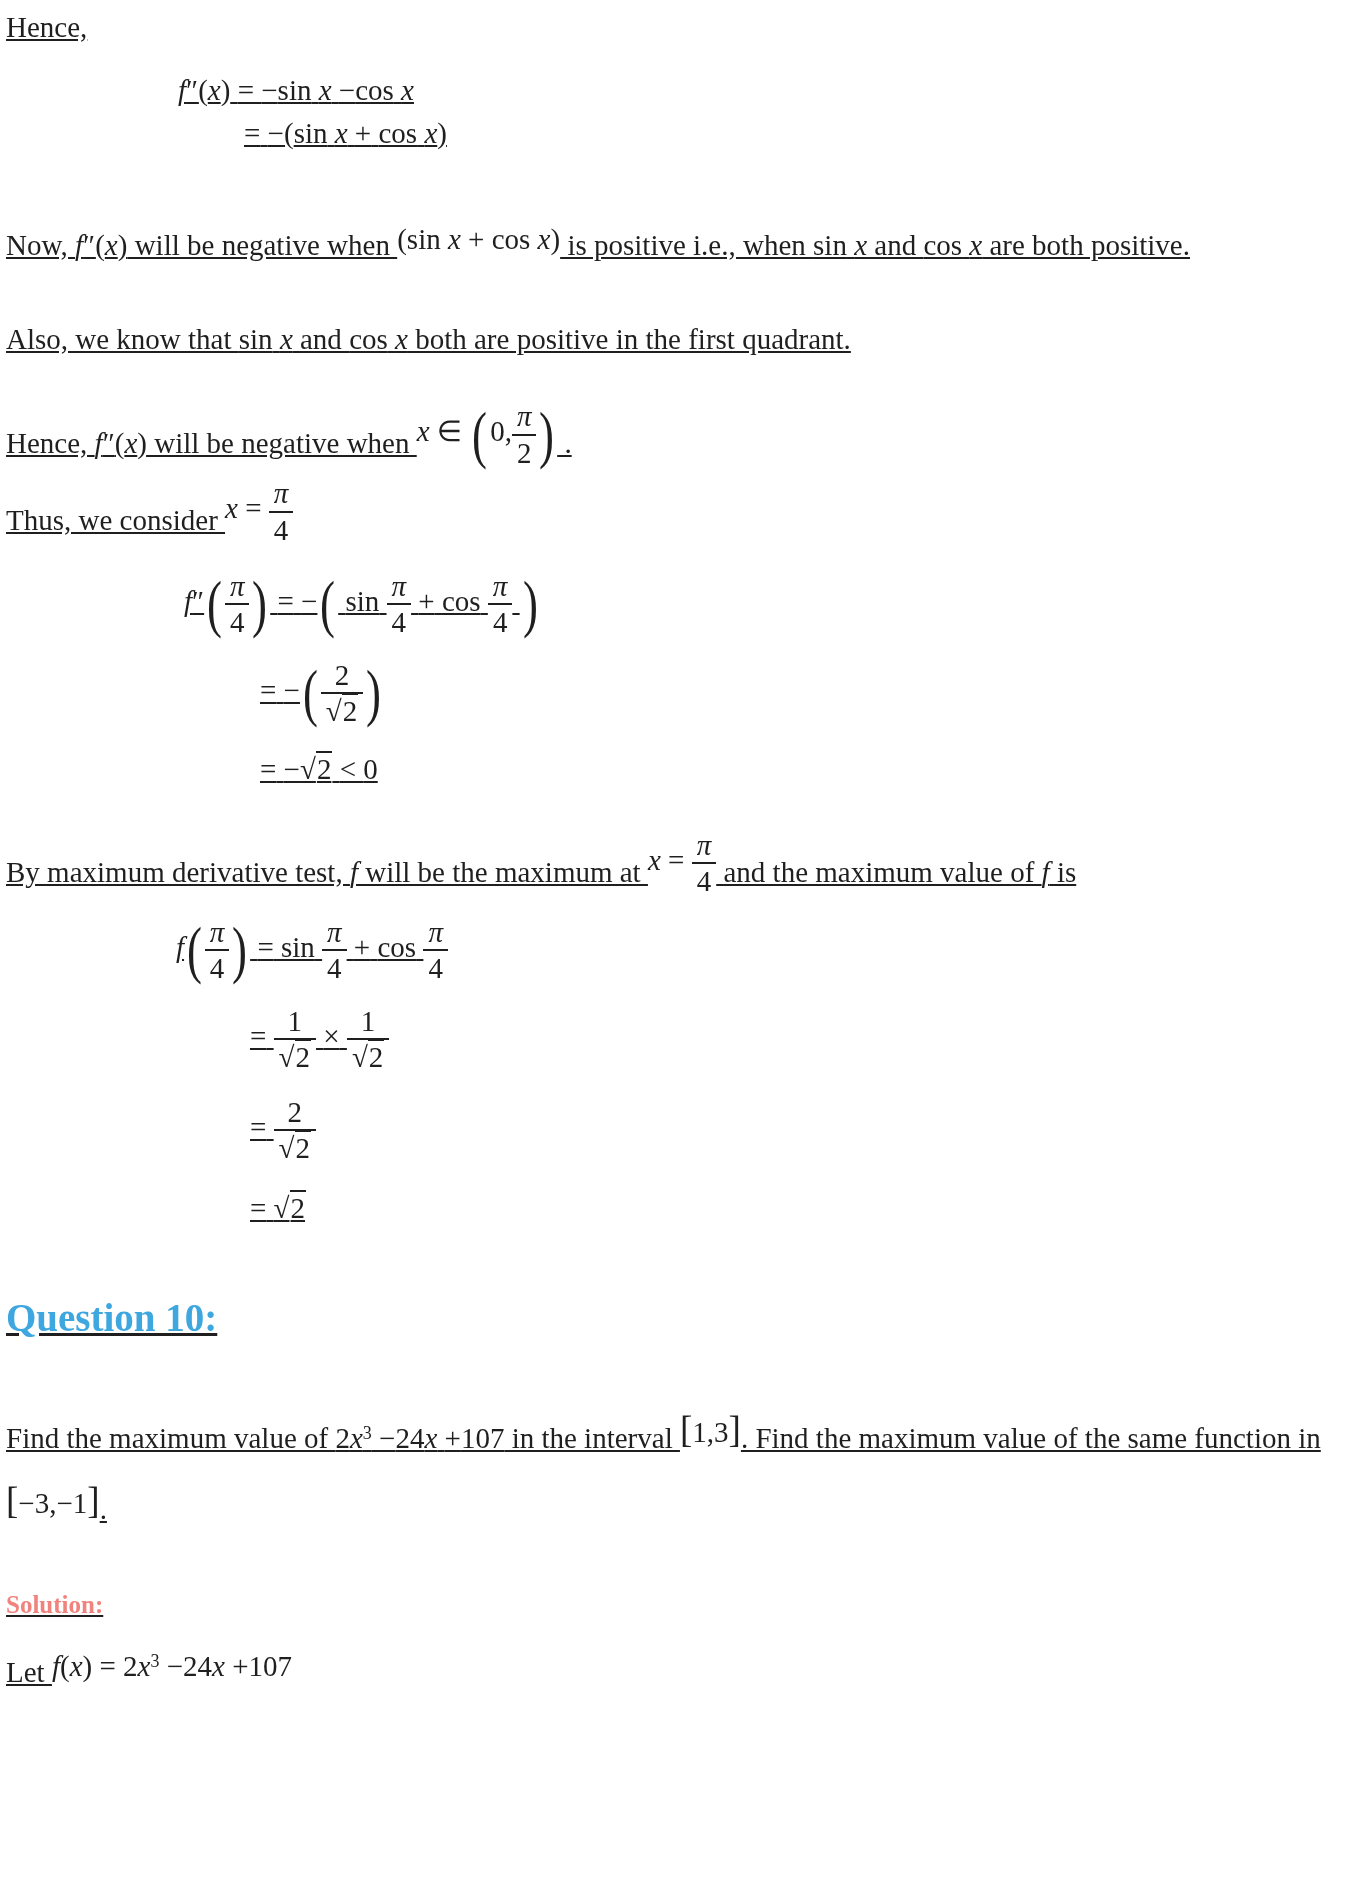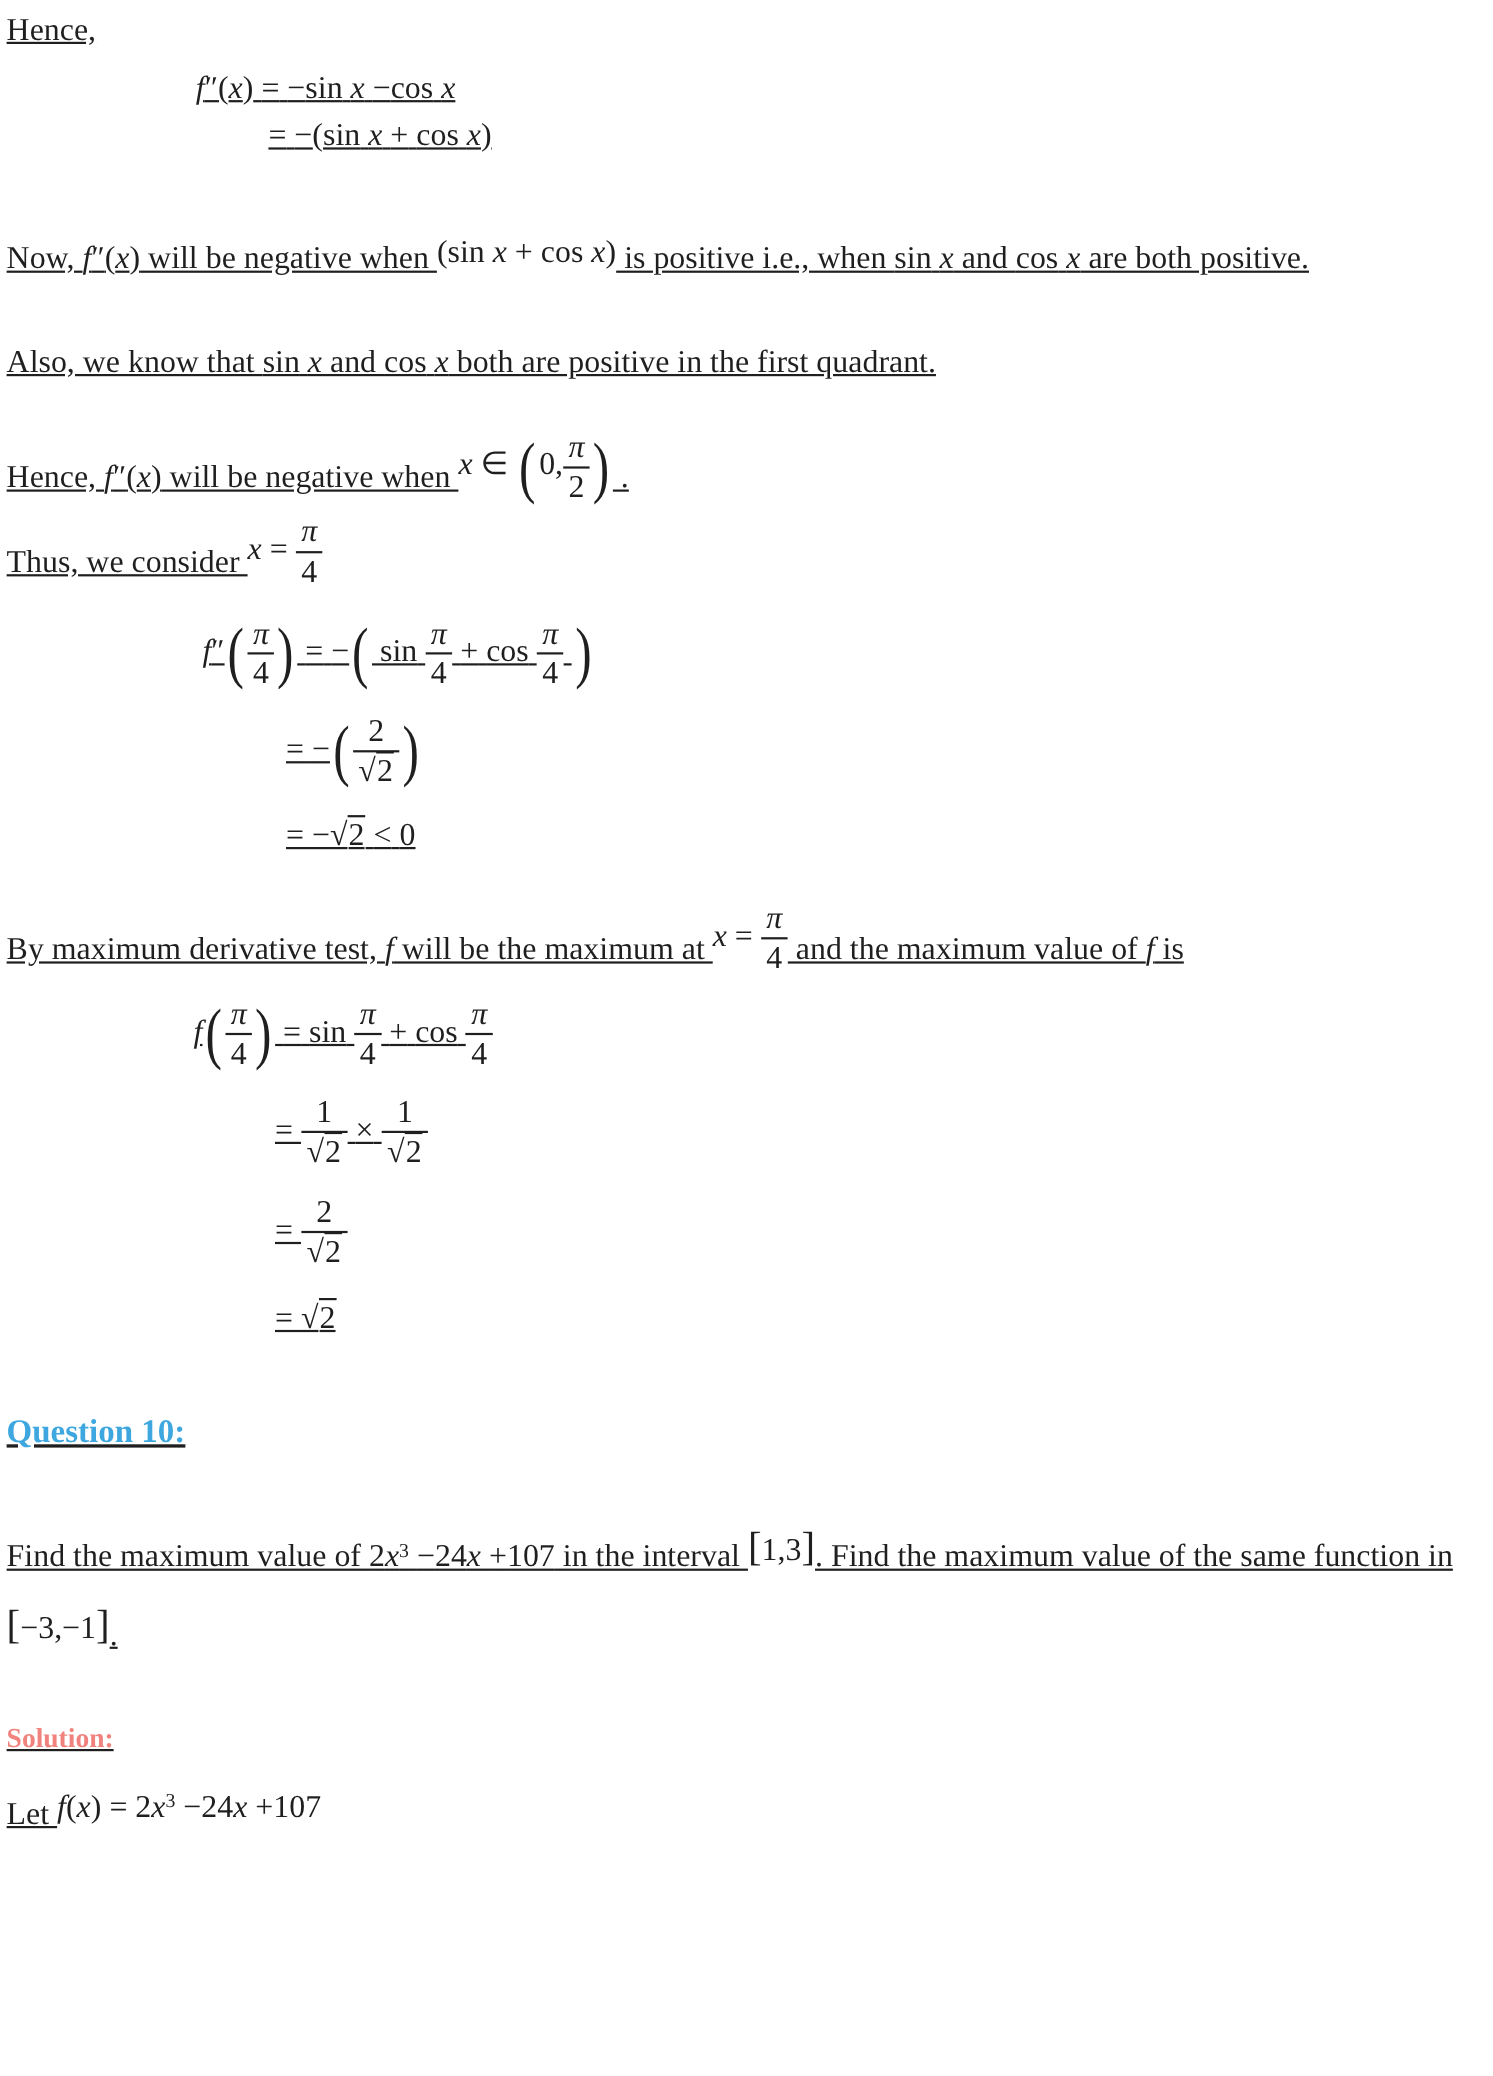--- a/index.html
+++ b/index.html
@@ -17,42 +17,42 @@
   .frac > .den { display:block; padding:2px 5px 0; }
   
   .sqrt { white-space:nowrap; }
   .sqrt .arg { border-top:2px solid currentColor; padding:0 1px; }
   
   .bigp { display:inline-block; font-size:215%; line-height:0; vertical-align:middle;
           transform:scaleX(0.72); font-weight:normal; }
   sup.cube { font-size:62%; vertical-align:9px; line-height:0; }
   
   .eqline { line-height:1.15; }
-  .eq1  { margin:14px 0 4px 172px; }
+  .eq1  { margin:24px 0 4px 172px; }
   .eq2  { margin:10px 0 0 238px; }
   .eq3  { margin:26px 0 0 178px; }
   .eq4  { margin:22px 0 0 254px; }
   .eq5  { margin:26px 0 0 254px; }
   .eq6  { margin:20px 0 0 170px; }
   .eq7  { margin:22px 0 0 244px; }
   .eq8  { margin:24px 0 0 244px; }
   .eq9  { margin:28px 0 0 244px; }
   
   .p-now   { margin-top:68px; }
   .p-also  { margin-top:50px; }
   .p-then  { margin-top:40px; line-height:1.2; }
   .p-thus  { margin-top:10px; line-height:1.2; }
   .p-byt   { margin-top:44px; line-height:1.2; }
   .p-q10   { margin-top:48px; line-height:1.9; }
   .p-let   { margin-top:26px; line-height:1.2; }
   .raised  { display:inline-block; vertical-align:12px; }
   .raised-sm { display:inline-block; vertical-align:6px; }
   .intv .br { font-size:128%; }
   
-  .h-question { margin-top:64px; font-weight:bold; font-size:30px; color:#3fa7e0; }
+  .h-question { margin-top:64px; font-weight:bold; font-size:39px; color:#3fa7e0; }
   .h-solution { margin-top:48px; font-weight:bold; font-size:25px; color:#f0837d; }
 </style>
 </head>
 <body>
 
 <div class="page">
 
   <p><span>Hence,</span></p>
 
   <div class="eqline eq1"><span class="it">f</span><span>″</span><span>(</span><span class="it">x</span><span>)</span>

